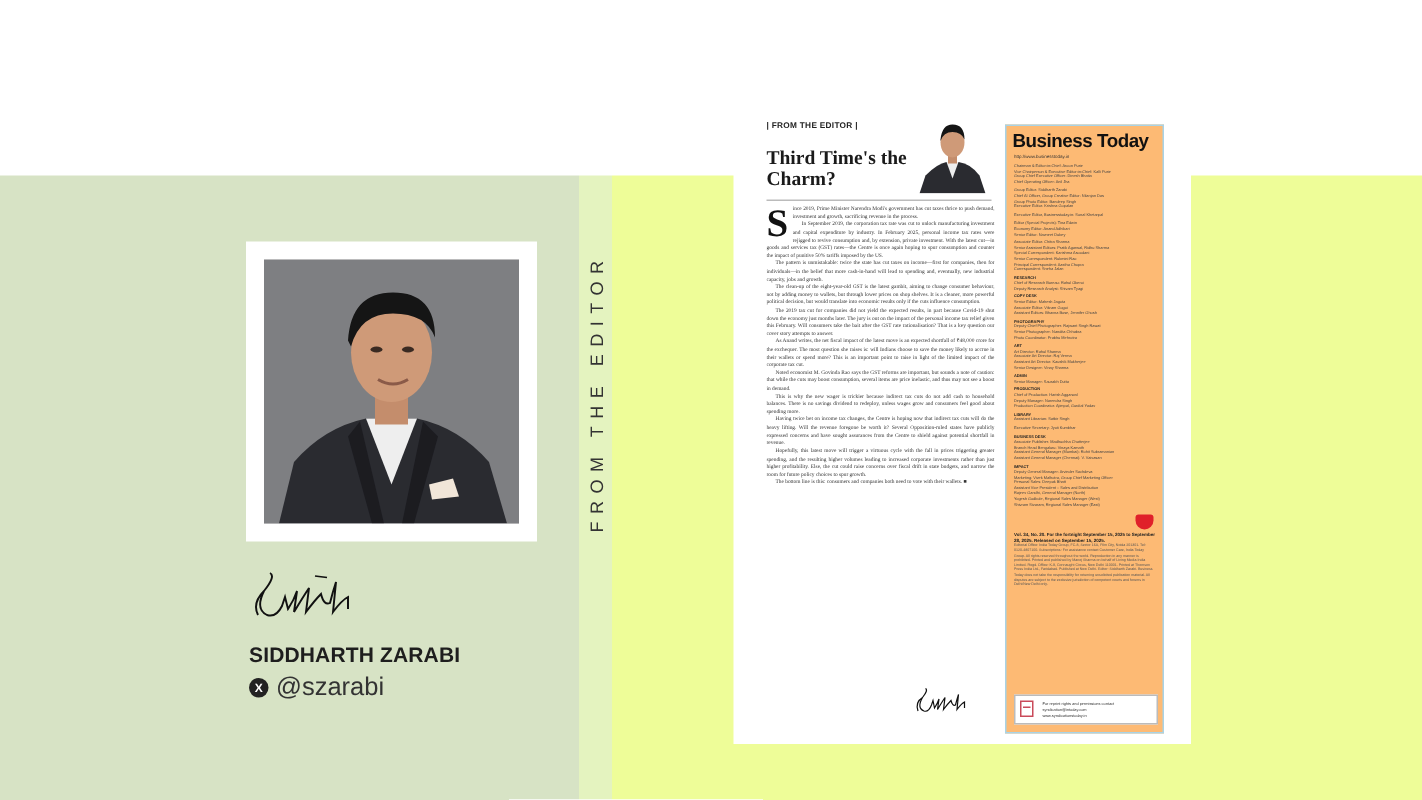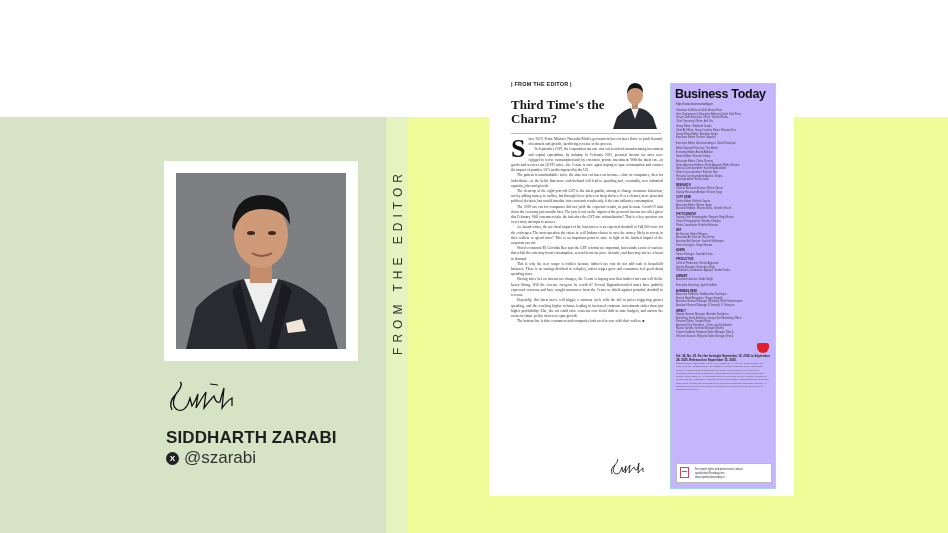--- a/index.html
+++ b/index.html
@@ -27,21 +27,21 @@
   .photo {
     position: absolute; left: 12px; top: 12px; width: 170px; height: 176px;
     background: linear-gradient(180deg, #8a8a8c 0%, #77787b 100%);
     overflow: hidden;
   }
   .sig {
     position: absolute; left: 166px; top: 380px; width: 80px; height: 36px;
   }
   .name {
     position: absolute; left: 166px; top: 428px;
-    font-weight: bold; font-size: 17px; color: #1e1e1e; letter-spacing: 0.1px;
+    font-weight: bold; font-size: 14px; color: #1e1e1e; letter-spacing: 0.1px;
   }
   .handle-row {
     position: absolute; left: 166px; top: 448px; display: flex; align-items: center; gap: 5px;
   }
   .x-icon {
     width: 13px; height: 13px; border-radius: 50%; background: #222;
     color: #fff; font-size: 8px; font-weight: bold;
     display: flex; align-items: center; justify-content: center;
   }
   .handle { font-size: 17px; color: #333; }
@@ -76,21 +76,21 @@
   .body-text p { margin: 0; text-indent: 6px; }
   .dropcap {
     float: left; font-size: 26px; line-height: 20px; font-weight: bold; color: #111;
     margin: 2px 3px 0 0;
   }
   .page-sig {
     position: absolute; left: 120px; top: 395px; width: 40px; height: 20px;
   }
   .masthead {
     position: absolute; left: 181px; top: 20px; width: 104px; height: 404px;
-    border: 1px solid #a8d3e6; background: #c4b5fd; overflow: hidden;
+    border: 1px solid #a8d3e6; background: #fdba74; overflow: hidden;
   }
   .mast-title {
     position: absolute; left: 4px; top: 3px; font-family: "Liberation Sans", sans-serif;
     font-weight: bold; font-size: 12.5px; color: #111; letter-spacing: -0.3px; white-space: nowrap;
   }
   .mast-url {
     position: absolute; left: 5px; top: 18px; font-family: "Liberation Sans", sans-serif;
     font-size: 3px; color: #333;
   }
   .credits {

